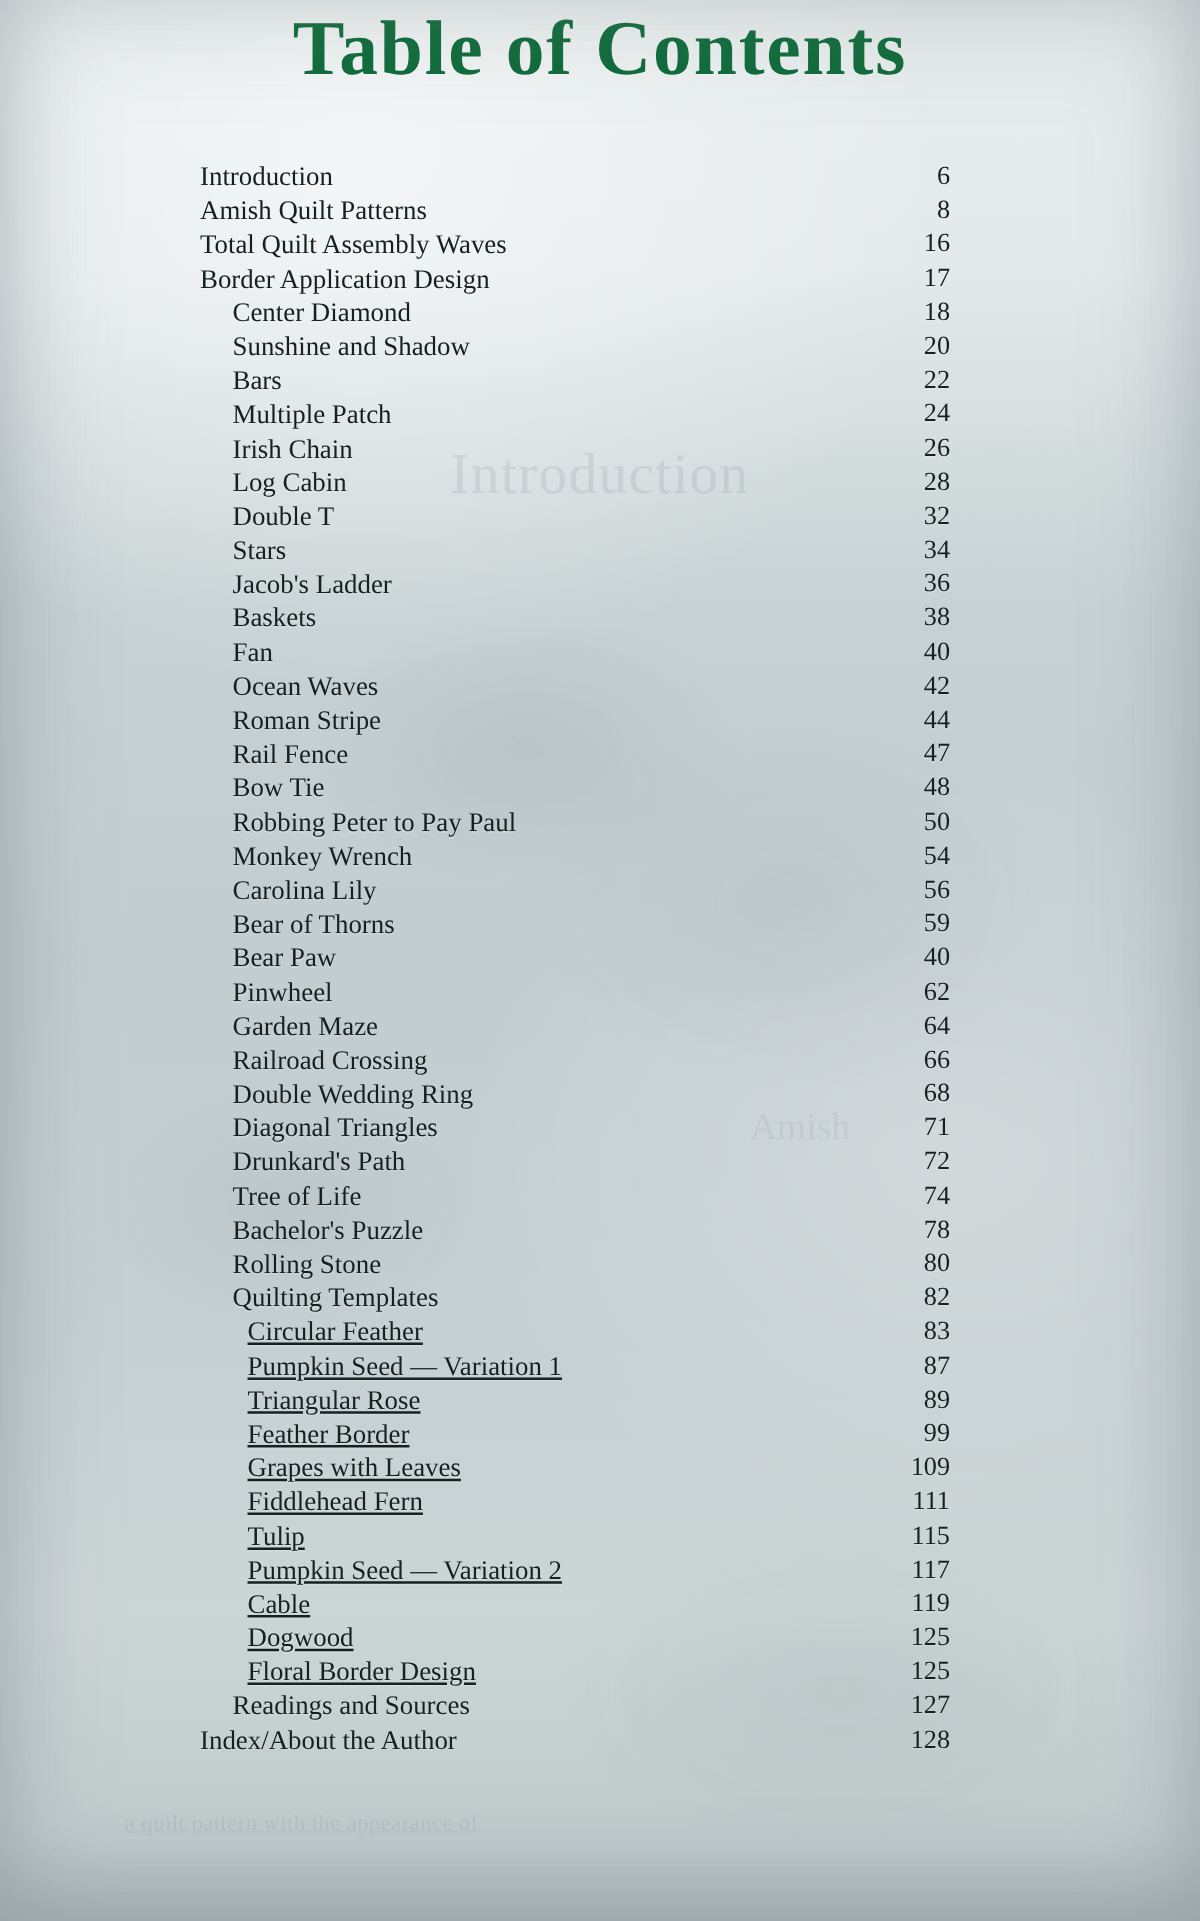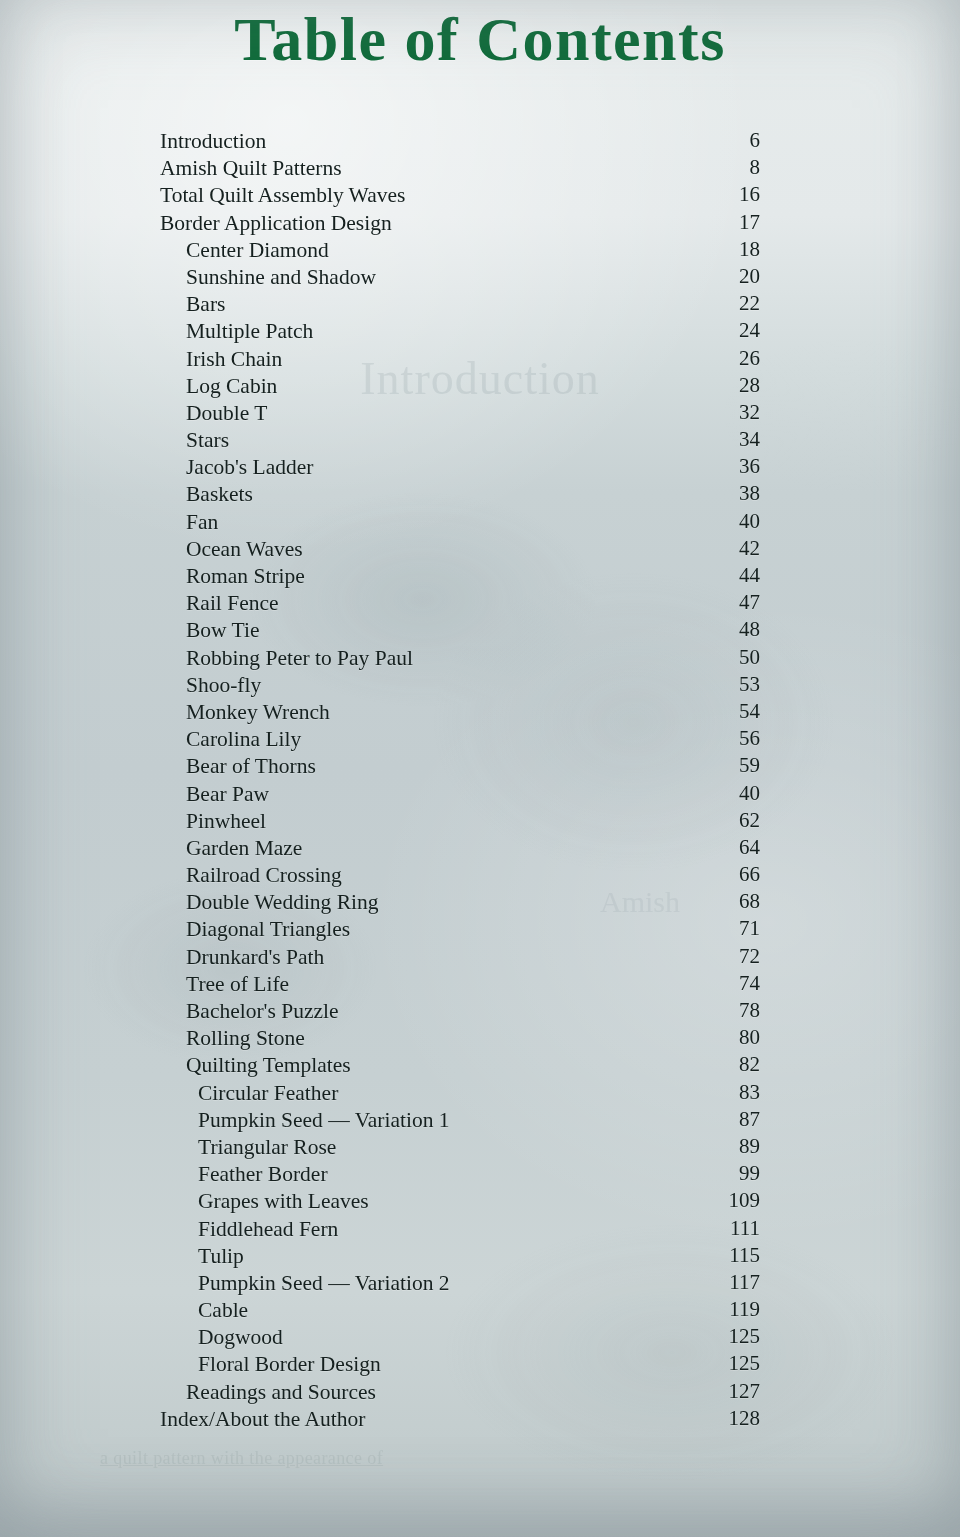--- a/index.html
+++ b/index.html
@@ -105,21 +105,21 @@
     position: absolute;
     right: 0;
     top: -1px;
     width: 60px;
     text-align: right;
     font-size: 21px;
     text-shadow: 0 1px 0 rgba(255,255,255,0.22);
   }
   .lvl-0 .label { padding-left: 0; }
   .lvl-1 .label { padding-left: 26px; }
-  .lvl-2 .label { padding-left: 38px; }
+  .lvl-2 .label { padding-left: 38px; text-decoration: underline; }
   .lvl-0 { font-size: 21.5px; }
   .lvl-1 { font-size: 21.5px; }
   .lvl-2 { font-size: 21.5px; }
   .vignette {
     position: absolute;
     inset: 0;
     pointer-events: none;
     box-shadow: inset 0 0 90px rgba(120,135,140,0.35), inset 0 -30px 60px rgba(110,125,130,0.25);
   }
 </style>
@@ -150,21 +150,20 @@
       <div class="entry lvl-1"><span class="label">Double T</span><span class="page-num">32</span></div>
       <div class="entry lvl-1"><span class="label">Stars</span><span class="page-num">34</span></div>
       <div class="entry lvl-1"><span class="label">Jacob's Ladder</span><span class="page-num">36</span></div>
       <div class="entry lvl-1"><span class="label">Baskets</span><span class="page-num">38</span></div>
       <div class="entry lvl-1"><span class="label">Fan</span><span class="page-num">40</span></div>
       <div class="entry lvl-1"><span class="label">Ocean Waves</span><span class="page-num">42</span></div>
       <div class="entry lvl-1"><span class="label">Roman Stripe</span><span class="page-num">44</span></div>
       <div class="entry lvl-1"><span class="label">Rail Fence</span><span class="page-num">47</span></div>
       <div class="entry lvl-1"><span class="label">Bow Tie</span><span class="page-num">48</span></div>
       <div class="entry lvl-1"><span class="label">Robbing Peter to Pay Paul</span><span class="page-num">50</span></div>
-      <div class="entry lvl-1"><span class="label">Shoo-fly</span><span class="page-num">53</span></div>
       <div class="entry lvl-1"><span class="label">Monkey Wrench</span><span class="page-num">54</span></div>
       <div class="entry lvl-1"><span class="label">Carolina Lily</span><span class="page-num">56</span></div>
       <div class="entry lvl-1"><span class="label">Bear of Thorns</span><span class="page-num">59</span></div>
       <div class="entry lvl-1"><span class="label">Bear Paw</span><span class="page-num">40</span></div>
       <div class="entry lvl-1"><span class="label">Pinwheel</span><span class="page-num">62</span></div>
       <div class="entry lvl-1"><span class="label">Garden Maze</span><span class="page-num">64</span></div>
       <div class="entry lvl-1"><span class="label">Railroad Crossing</span><span class="page-num">66</span></div>
       <div class="entry lvl-1"><span class="label">Double Wedding Ring</span><span class="page-num">68</span></div>
       <div class="entry lvl-1"><span class="label">Diagonal Triangles</span><span class="page-num">71</span></div>
       <div class="entry lvl-1"><span class="label">Drunkard's Path</span><span class="page-num">72</span></div>

